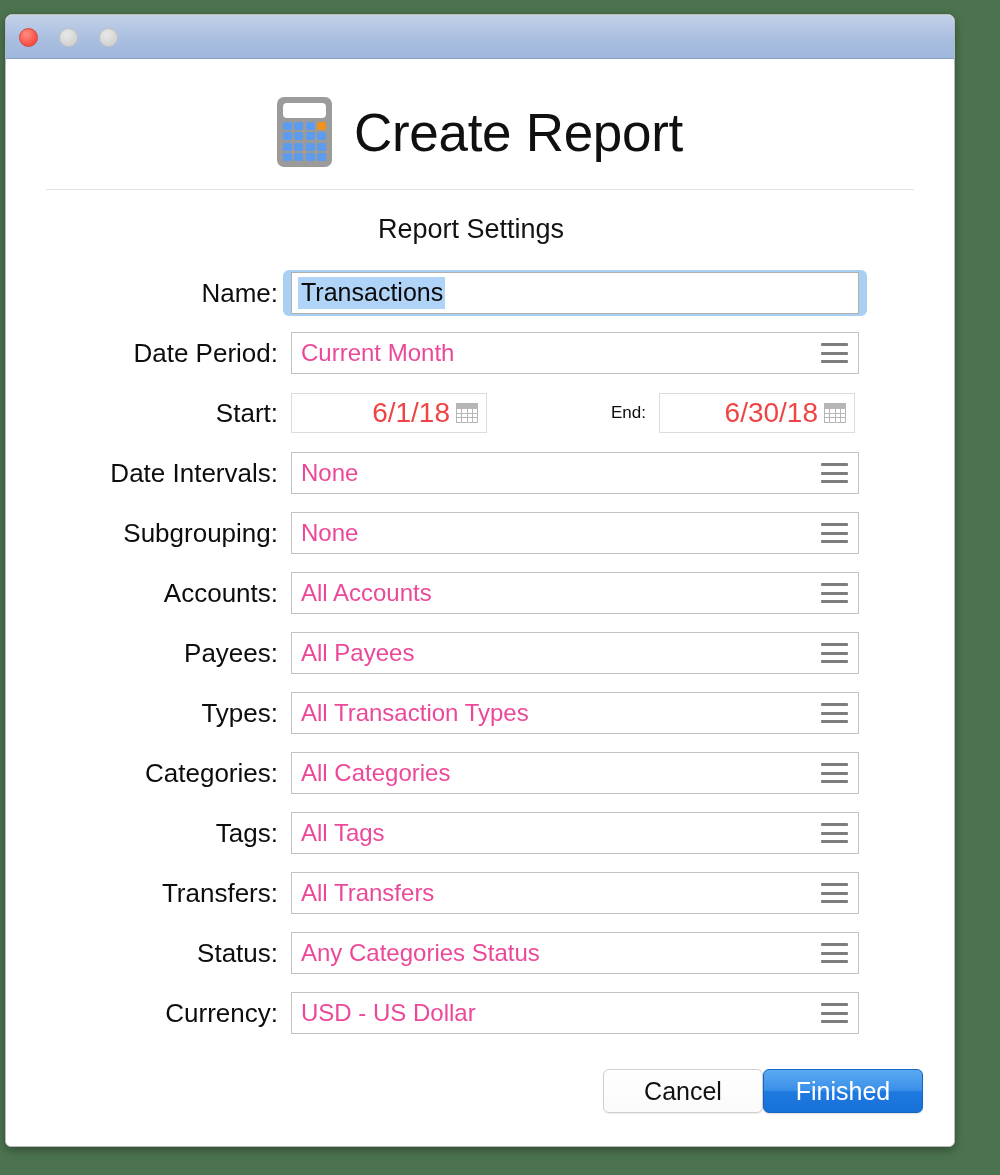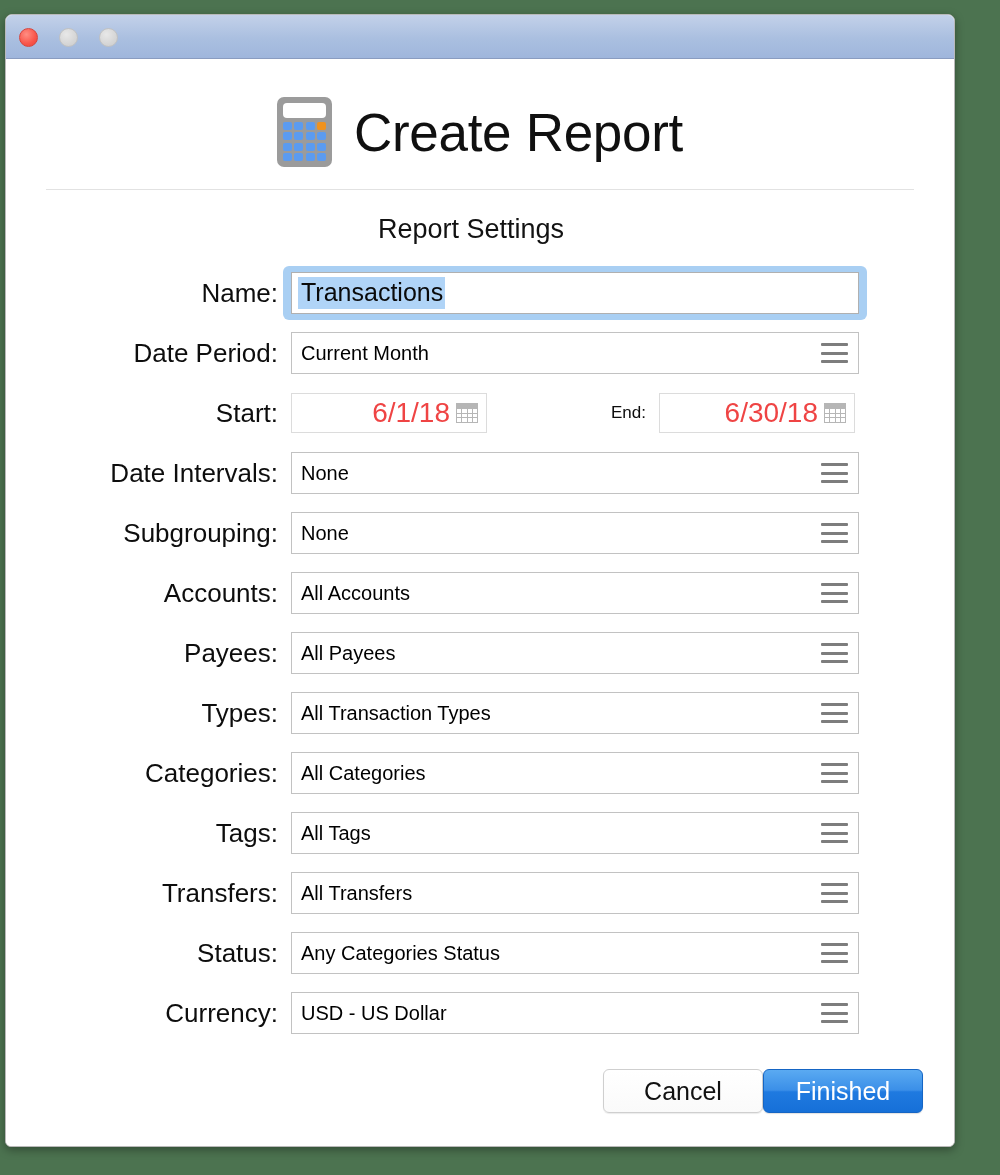--- a/index.html
+++ b/index.html
@@ -161,22 +161,22 @@
     position: relative;
     width: 568px;
     height: 42px;
     background: #ffffff;
     border: 1px solid #c2c2c2;
     box-sizing: border-box;
     display: flex;
     align-items: center;
   }
   .field-value {
-    font-size: 20px;
-    color: #000000;
+    font-size: 24px;
+    color: #ec4899;
     padding-left: 9px;
     white-space: nowrap;
   }
   .popup-icon {
     position: absolute;
     right: 10px;
     top: 50%;
     transform: translateY(-50%);
     width: 27px;
     height: 20px;
@@ -191,21 +191,21 @@
     border-radius: 1px;
   }
 
   
   .row.name-row .field {
     border: 1px solid #b0b0b0;
   }
   .focus-ring {
     position: relative;
     width: 584px;
-    height: 54px;
+    height: 46px;
     border-radius: 6px;
     background: #a9cff3;
     display: flex;
     align-items: center;
     justify-content: center;
     box-sizing: border-box;
     margin-left: -8px;
   }
   .focus-ring .field {
     width: 568px;

